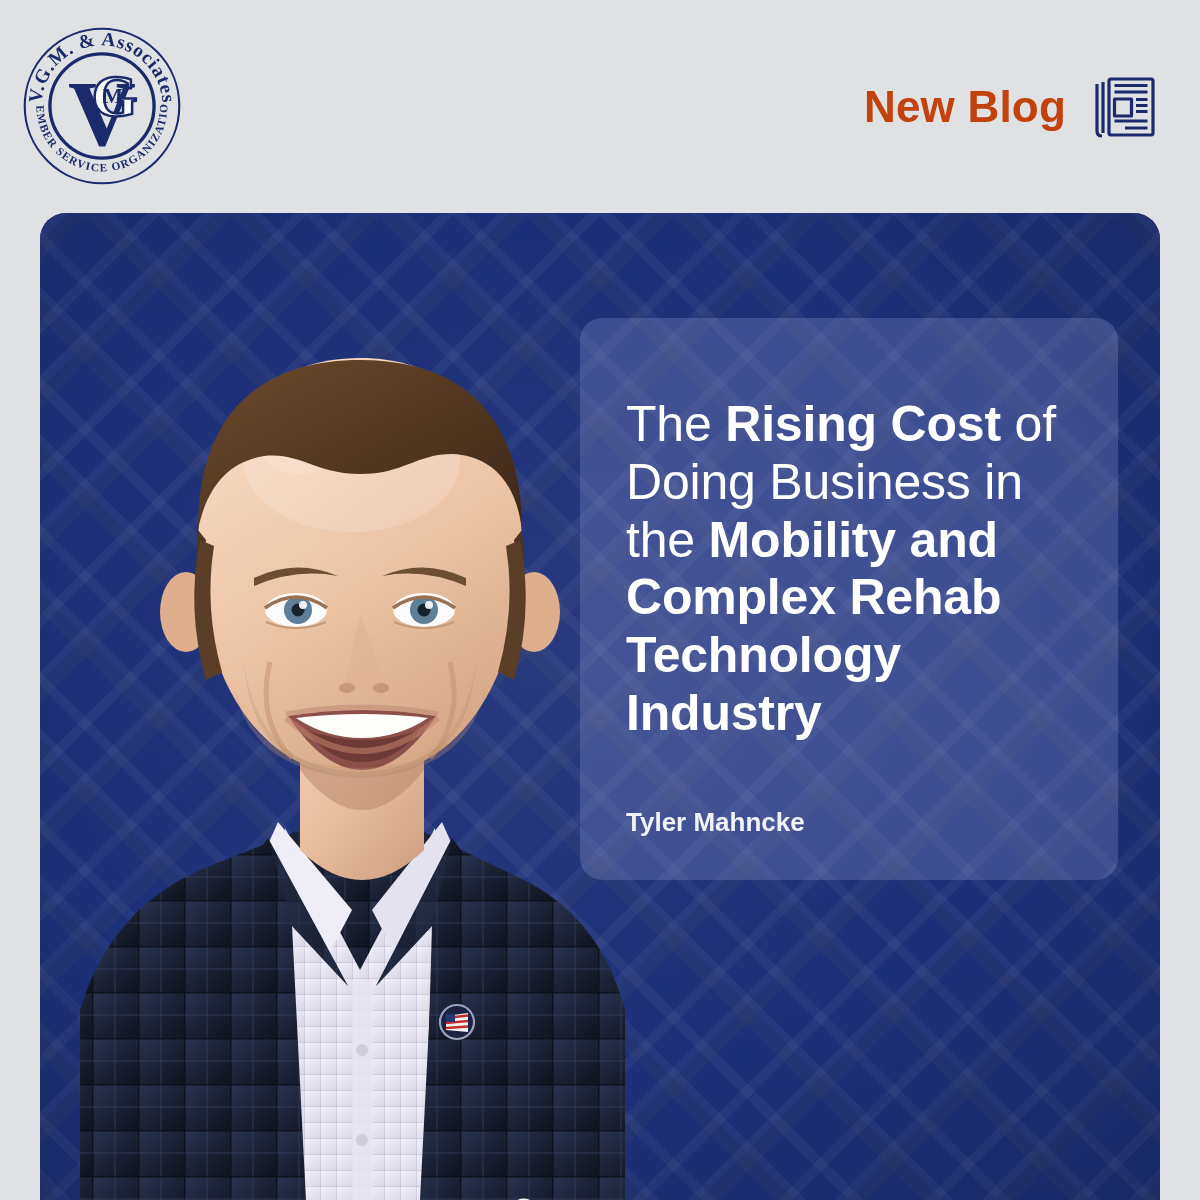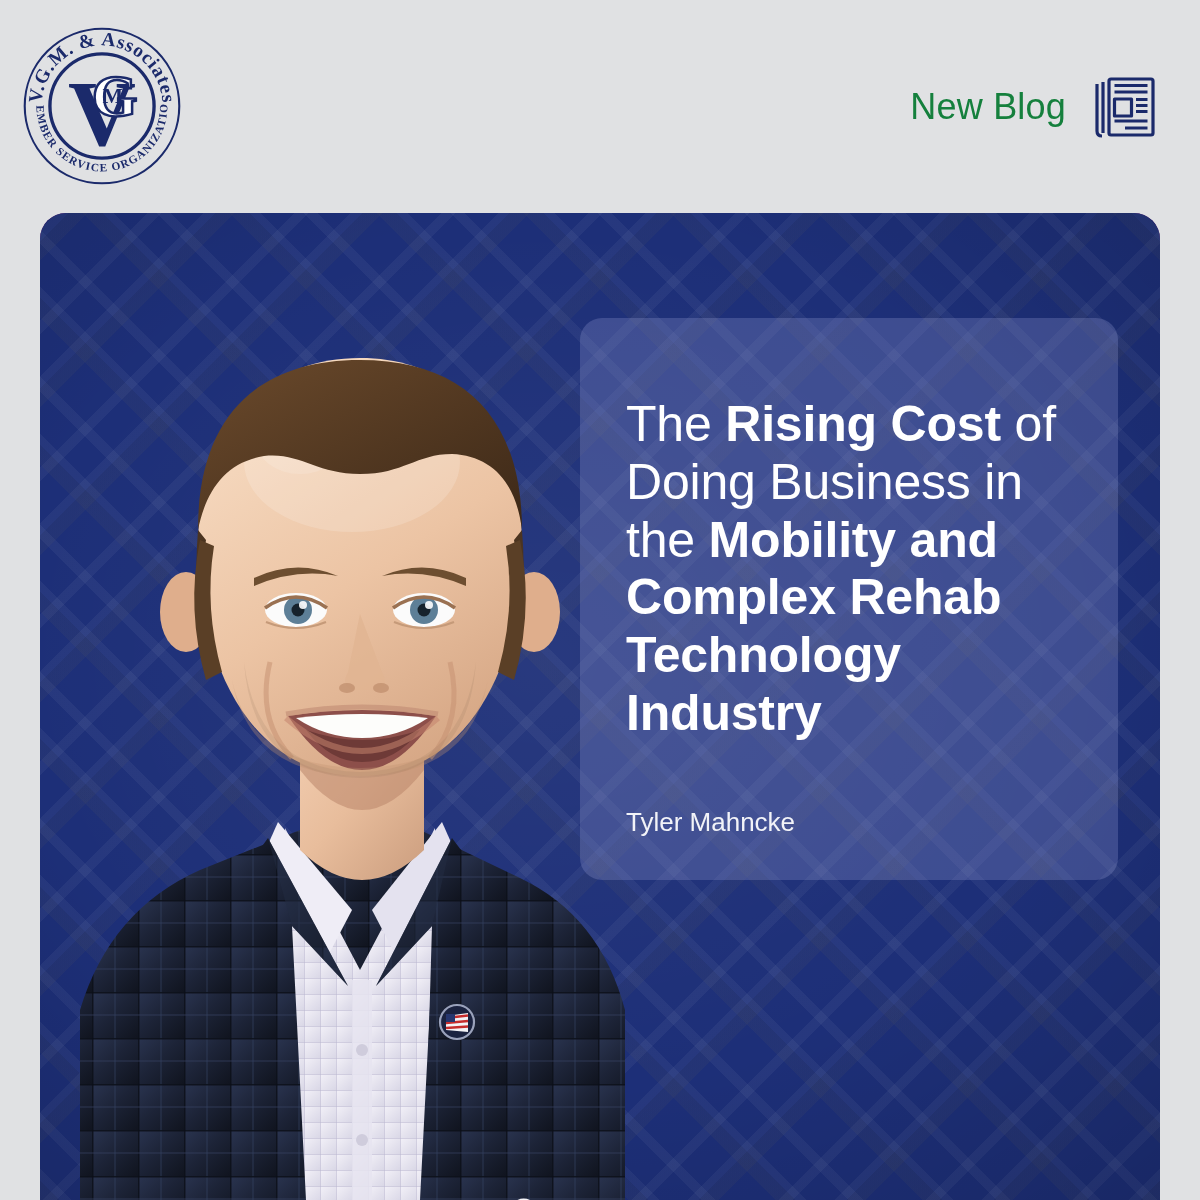--- a/index.html
+++ b/index.html
@@ -39,23 +39,23 @@
   
   .newblog {
     position: absolute;
     right: 42px;
     top: 74px;
     display: flex;
     align-items: center;
     gap: 22px;
   }
   .newblog-text {
-    font-size: 36px;
-    font-weight: 400;
-    color: #15803d;
+    font-size: 44px;
+    font-weight: 700;
+    color: #c2410c;
     letter-spacing: 0.2px;
     line-height: 1;
     white-space: nowrap;
   }
   .newspaper-icon { display: block; width: 70px; height: 66px; }
 
   
   .card {
     position: absolute;
     left: 40px;
@@ -145,21 +145,21 @@
     font-weight: 300;
     letter-spacing: -0.2px;
   }
   .title b { font-weight: 700; }
 
   .author {
     margin-top: 62px;
     font-size: 26px;
     line-height: 1.33;
     color: #f2f3f8;
-    font-weight: 400;
+    font-weight: 700;
   }
   .author div { white-space: nowrap; }
 </style>
 </head>
 <body>
 
 <div class="header">
 
   <div class="logo-wrap">
     <svg class="logo-svg" viewBox="0 0 200 200" aria-hidden="true">

